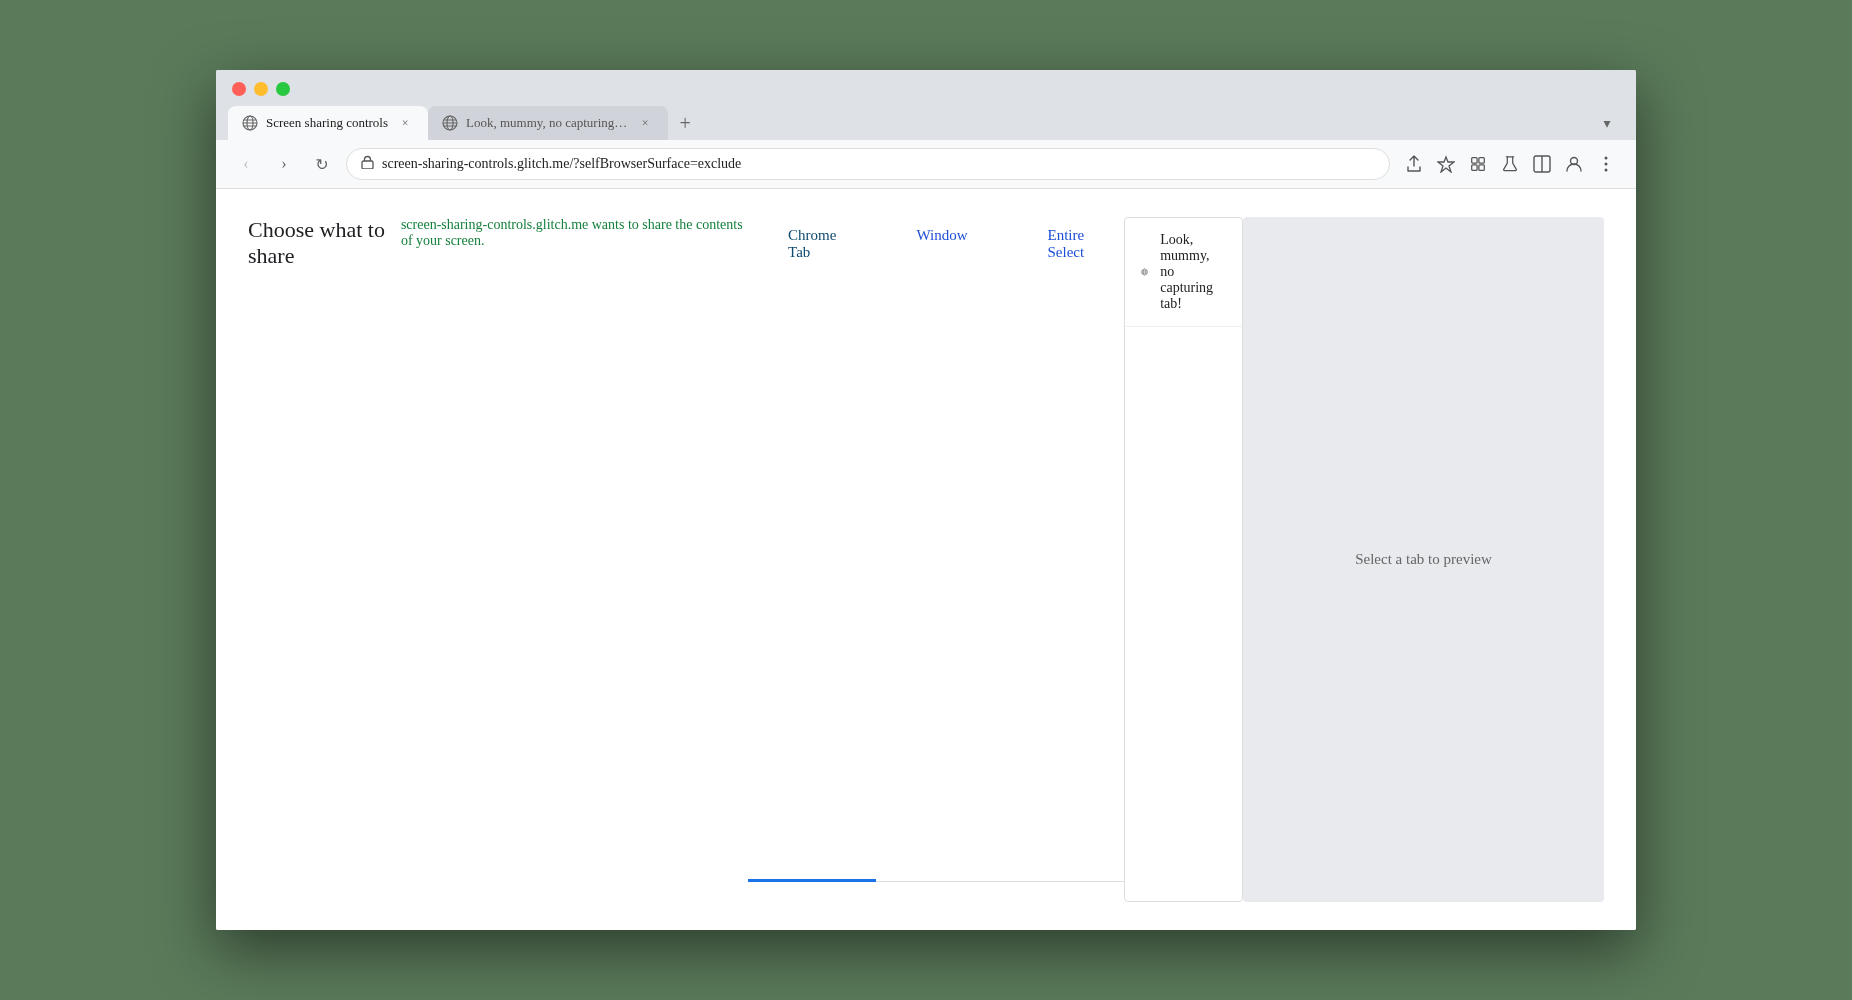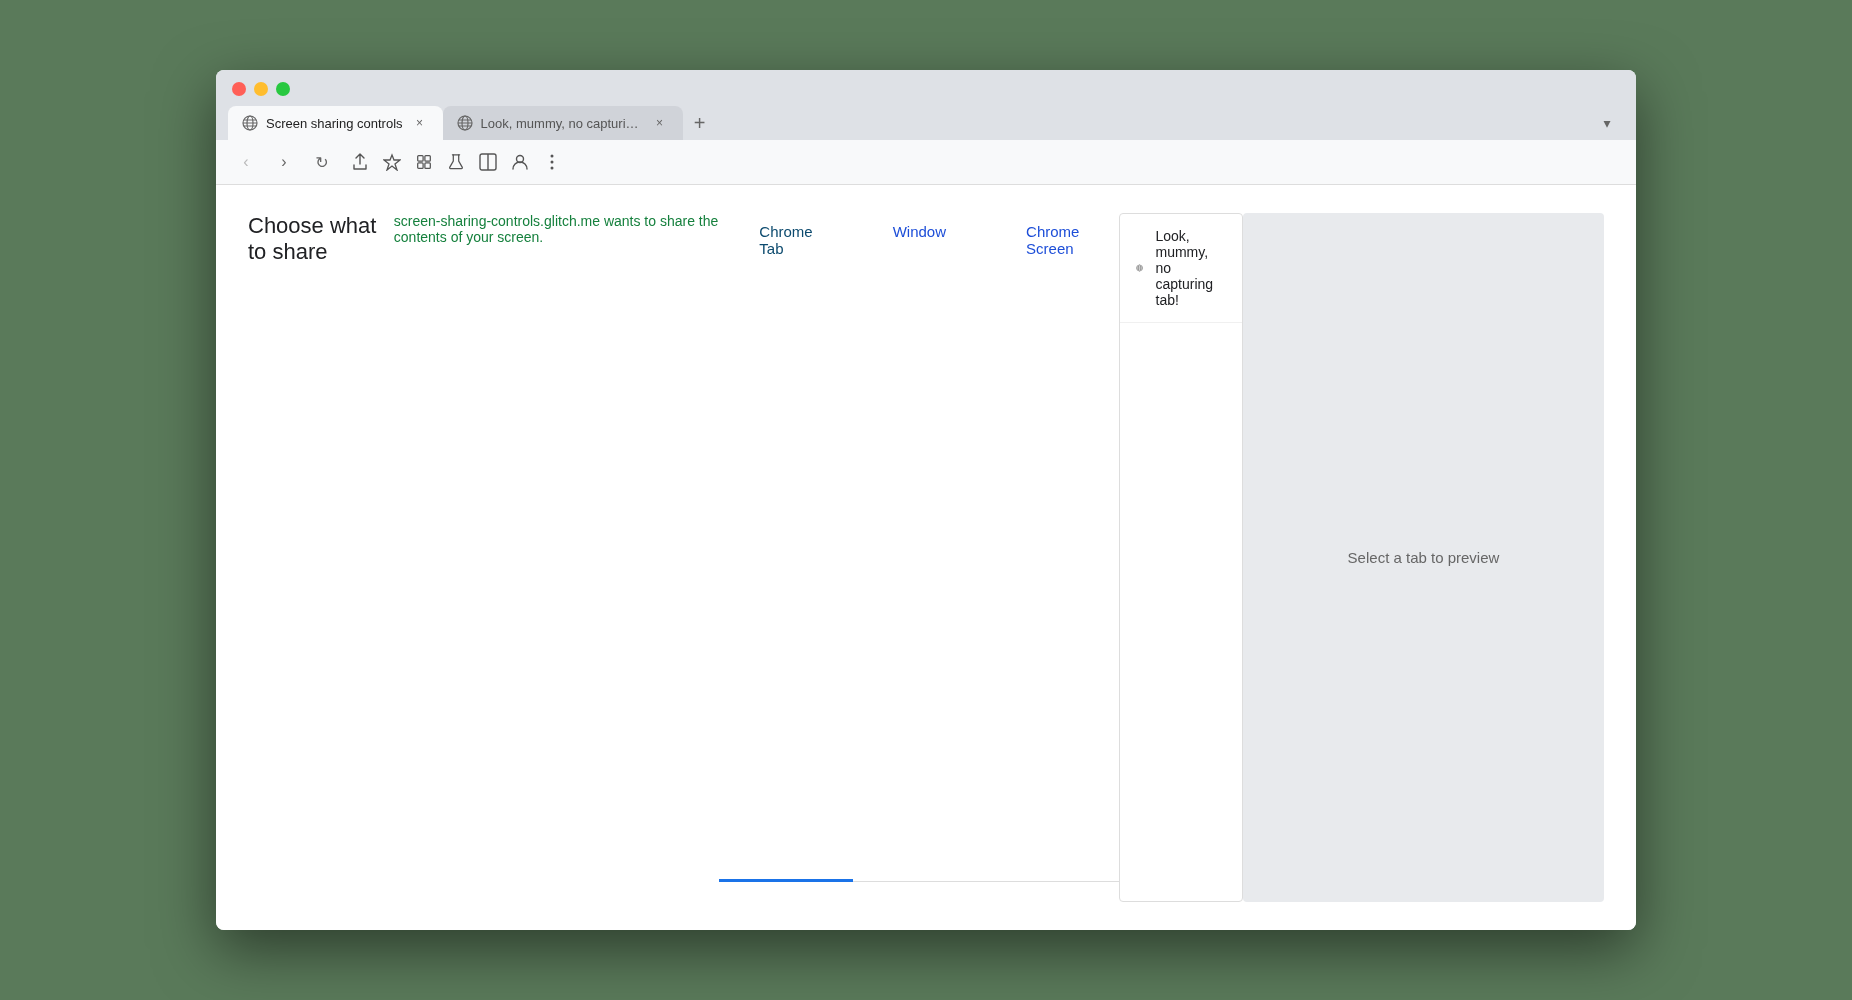--- a/index.html
+++ b/index.html
@@ -10,25 +10,26 @@
       align-items: center;
       justify-content: center;
       min-height: 100vh;
       font-family: -apple-system, BlinkMacSystemFont, 'Segoe UI', Helvetica, Arial, sans-serif;
     }
 
     .browser-window {
       width: 1420px;
       height: 860px;
       background: #f1f3f4;
-      border-radius: 8px;
+      border-radius: 2px;
       box-shadow: 0 20px 60px rgba(0,0,0,0.5);
       overflow: hidden;
       display: flex;
       flex-direction: column;
+      font-family: Liberation Serif, serif;
     }
 
     
     .title-bar {
       background: #dee1e6;
       padding: 12px 12px 0 12px;
       display: flex;
       flex-direction: column;
     }
 
@@ -339,20 +340,29 @@
     <div class="nav-btn disabled">
       <span>‹</span>
     </div>
     <div class="nav-btn">
       <span>›</span>
     </div>
     <div class="nav-btn">
       <span>↻</span>
     </div>
 
+    <div class="url-bar">
+      <span class="lock-icon">
+        <svg width="13" height="14" viewBox="0 0 13 14" fill="none" xmlns="http://www.w3.org/2000/svg">
+          <rect x="1" y="6" width="11" height="8" rx="1.5" stroke="#555" stroke-width="1.3"></rect>
+          <path d="M3.5 6V4.5a3 3 0 0 1 6 0V6" stroke="#555" stroke-width="1.3"></path>
+        </svg>
+      </span>
+      <span class="url-text">screen-sharing-controls.glitch.me/?selfBrowserSurface=exclude</span>
+    </div>
 
     <div class="url-actions">
       <div class="url-action-btn">
         <svg width="18" height="18" viewBox="0 0 18 18" fill="none" xmlns="http://www.w3.org/2000/svg">
           <path d="M9 1v10M5 5l4-4 4 4M3 12v4h12v-4" stroke="#555" stroke-width="1.4" stroke-linecap="round" stroke-linejoin="round"></path>
         </svg>
       </div>
       <div class="url-action-btn">
         <svg width="18" height="18" viewBox="0 0 18 18" fill="none">
           <polygon points="9,2 11,7 17,7 12,11 14,17 9,13 4,17 6,11 1,7 7,7" stroke="#555" stroke-width="1.3" fill="none"></polygon>
@@ -400,21 +410,21 @@
       <p class="dialog-subtitle">screen-sharing-controls.glitch.me wants to share the contents of your screen.</p>
 
       <div class="share-tabs">
         <div class="share-tab active">
           <span>Chrome Tab</span>
         </div>
         <div class="share-tab">
           <span>Window</span>
         </div>
         <div class="share-tab">
-          <span>Chrome Screen</span>
+          <span>Entire Select</span>
         </div>
       </div>
 
       <div class="tab-content">
         <div class="tab-list">
           <div class="tab-list-item">
             <svg class="tab-list-item-icon" viewBox="0 0 20 20" fill="none" xmlns="http://www.w3.org/2000/svg">
               <circle cx="10" cy="10" r="8.5" stroke="#666" stroke-width="1.4"></circle>
               <ellipse cx="10" cy="10" rx="3.5" ry="8.5" stroke="#666" stroke-width="1.4"></ellipse>
               <line x1="1.5" y1="10" x2="18.5" y2="10" stroke="#666" stroke-width="1.4"></line>

